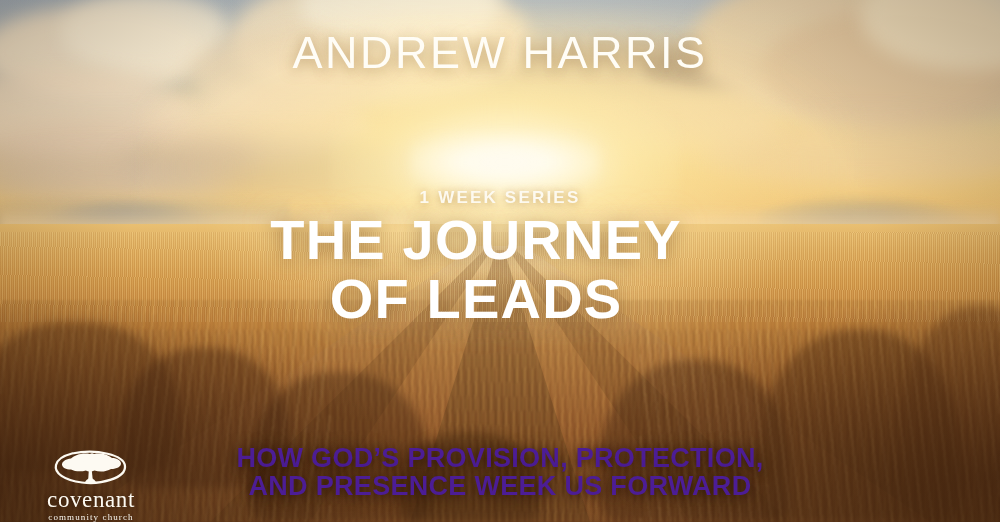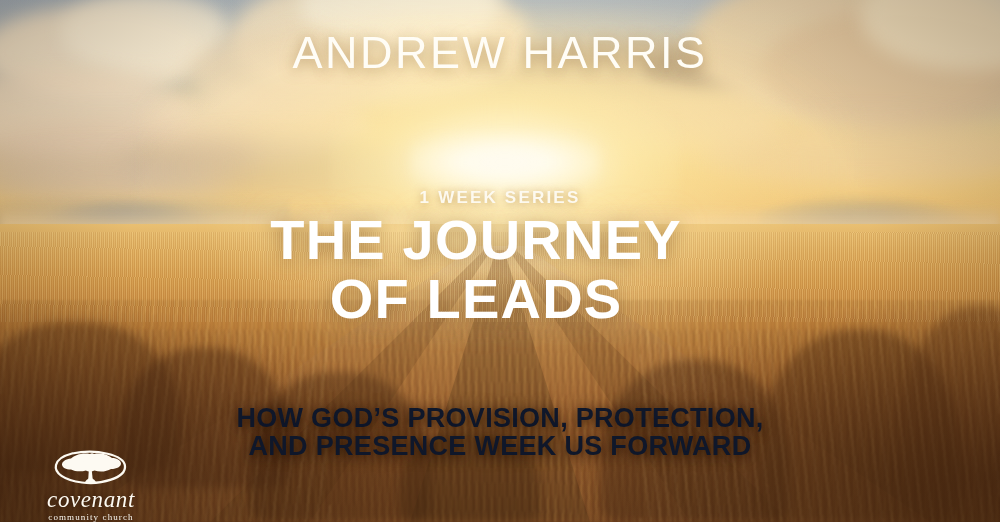--- a/index.html
+++ b/index.html
@@ -333,46 +333,45 @@
     letter-spacing:1.2px;
     color:#ffffff;
     line-height:.94;
     text-shadow:0 3px 18px rgba(110,66,20,.55), 0 0 34px rgba(255,240,200,.35);
     margin-left:36px;
   }
   .series-title .ln{ display:block; }
   .series-title .ln2{ margin-top:6px; }
 
   .tagline{
-    position:absolute; left:0; top:405px; width:1000px;
+    position:absolute; left:0; top:445px; width:1000px;
     text-align:center;
     font-size:27px;
     font-weight:700;
     letter-spacing:.3px;
-    color:#0f172a;
+    color:#4c1d95;
     line-height:1.02;
     text-shadow:0 2px 10px rgba(40,18,4,.70), 0 0 18px rgba(30,14,4,.40);
   }
   .tagline .ln{ display:block; }
 
   
   .logo{
     position:absolute; left:32px; top:447px; width:118px; height:72px;
     text-align:center;
     color:#fdfaf2;
   }
   .logo-mark{ width:84px; height:40px; margin:0 auto; display:block; }
   .logo-word{
     font-family:"Liberation Serif", serif;
     font-size:23px;
     line-height:1;
     letter-spacing:.6px;
     margin-top:1px;
     text-shadow:0 1px 5px rgba(30,14,4,.6);
-    font-style:italic;
   }
   .logo-sub{
     font-family:"Liberation Serif", serif;
     font-size:9px;
     line-height:1;
     letter-spacing:1.1px;
     margin-top:2px;
     text-shadow:0 1px 4px rgba(30,14,4,.6);
   }
 </style>

